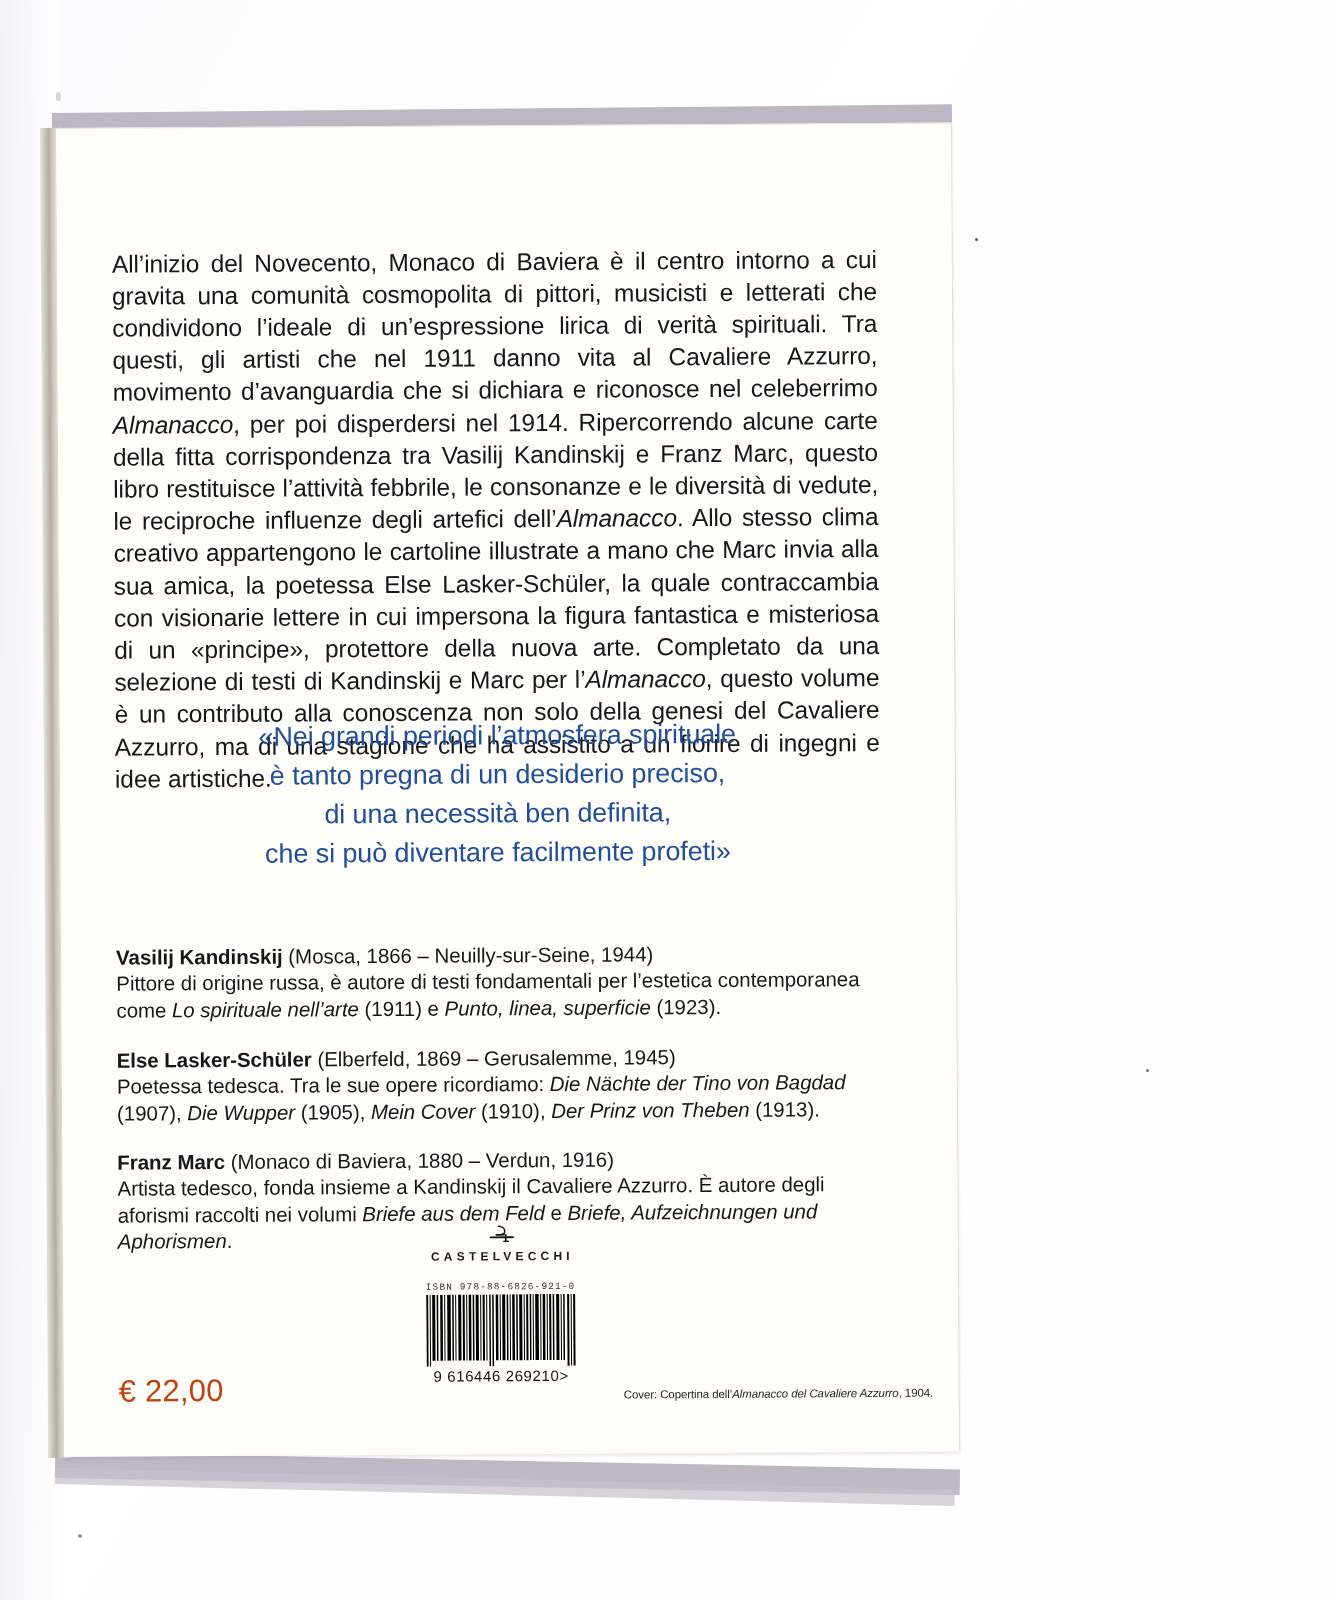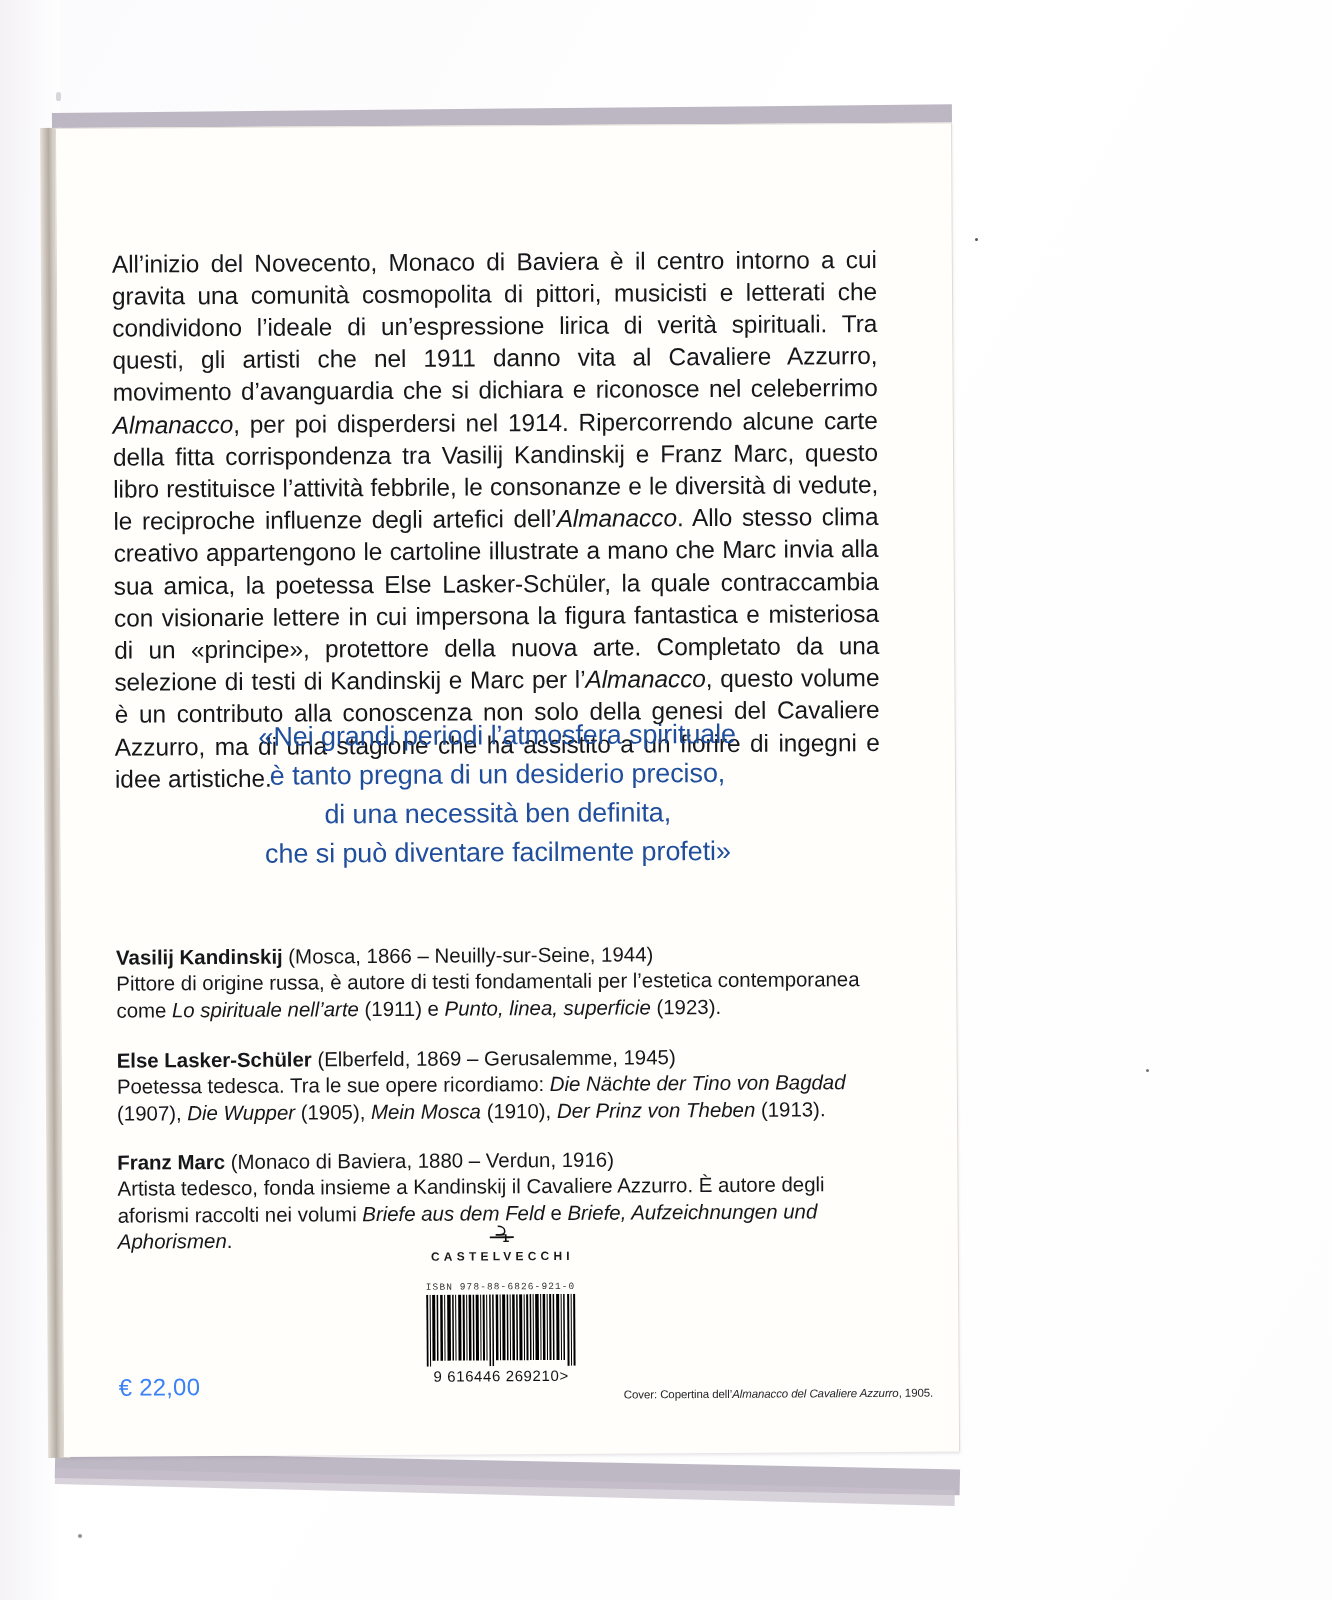--- a/index.html
+++ b/index.html
@@ -199,22 +199,22 @@
     letter-spacing: 0.6px;
     color: #111;
     margin-top: 1px;
   }
 
   
   #price {
     position: absolute;
     top: 1245px;
     left: 0;
-    font-size: 24px;
-    color: #3b82f6;
+    font-size: 31px;
+    color: #c2410c;
     letter-spacing: 0.2px;
   }
   #cover-credit {
     position: absolute;
     top: 1262px;
     left: 505px;
     width: 330px;
     font-size: 11.5px;
     line-height: 15px;
     color: #25262a;
@@ -243,21 +243,21 @@
 
     <div id="pull-quote">
       <div>«Nei grandi periodi l’atmosfera spirituale</div>
       <div>è tanto pregna di un desiderio preciso,</div>
       <div>di una necessità ben definita,</div>
       <div>che si può diventare facilmente profeti»</div>
     </div>
 
     <p class="bio" id="bio-kandinskij"><span class="nm">Vasilij Kandinskij</span><span> (Mosca, 1866 – Neuilly-sur-Seine, 1944)</span><br><span>Pittore di origine russa, è autore di testi fondamentali per l’estetica contemporanea come </span><em>Lo spirituale nell’arte</em><span> (1911) e </span><em>Punto, linea, superficie</em><span> (1923).</span></p>
 
-    <p class="bio" id="bio-lasker"><span class="nm">Else Lasker-Schüler</span><span> (Elberfeld, 1869 – Gerusalemme, 1945)</span><br><span>Poetessa tedesca. Tra le sue opere ricordiamo: </span><em>Die Nächte der Tino von Bagdad</em><span> (1907), </span><em>Die Wupper</em><span> (1905), </span><em>Mein Mosca</em><span> (1910), </span><em>Der Prinz von Theben</em><span> (1913).</span></p>
+    <p class="bio" id="bio-lasker"><span class="nm">Else Lasker-Schüler</span><span> (Elberfeld, 1869 – Gerusalemme, 1945)</span><br><span>Poetessa tedesca. Tra le sue opere ricordiamo: </span><em>Die Nächte der Tino von Bagdad</em><span> (1907), </span><em>Die Wupper</em><span> (1905), </span><em>Mein Cover</em><span> (1910), </span><em>Der Prinz von Theben</em><span> (1913).</span></p>
 
     <p class="bio" id="bio-marc"><span class="nm">Franz Marc</span><span> (Monaco di Baviera, 1880 – Verdun, 1916)</span><br><span>Artista tedesco, fonda insieme a Kandinskij il Cavaliere Azzurro. È autore degli aforismi raccolti nei volumi </span><em>Briefe aus dem Feld</em><span> e </span><em>Briefe, Aufzeichnungen und Aphorismen</em><span>.</span></p>
 
     <div id="publisher">
       <svg id="publisher-mark" viewBox="0 0 34 22">
         <path d="M6 14 H30" stroke="#111" stroke-width="1.8" fill="none"></path>
         <path d="M14 3 C18 3, 21 5, 21 8 C21 10, 19 11.5, 16 11.5 L12 11.5" stroke="#111" stroke-width="1.5" fill="none"></path>
         <path d="M12 11.5 L21 11.5" stroke="#111" stroke-width="1.4" fill="none"></path>
         <path d="M22 11 L22 18" stroke="#111" stroke-width="1.6" fill="none"></path>
         <path d="M19.5 18 H25" stroke="#111" stroke-width="1.3" fill="none"></path>
@@ -313,16 +313,16 @@
         <rect x="144.5" y="0" width="1" height="72" fill="#000"></rect>
         <rect x="147" y="0" width="2" height="72" fill="#000"></rect>
       </svg>
       <div id="barcode-digits">
         <span>9</span>&nbsp;<span>616446</span>&nbsp;<span>269210</span><span>&gt;</span>
       </div>
     </div>
 
     <div id="price">€ 22,00</div>
 
-    <div id="cover-credit"><span>Cover: Copertina dell’</span><em>Almanacco del Cavaliere Azzurro</em><span>, 1905.</span></div>
+    <div id="cover-credit"><span>Cover: Copertina dell’</span><em>Almanacco del Cavaliere Azzurro</em><span>, 1904.</span></div>
 
   </div>
 </div>
 
 </body></html>

